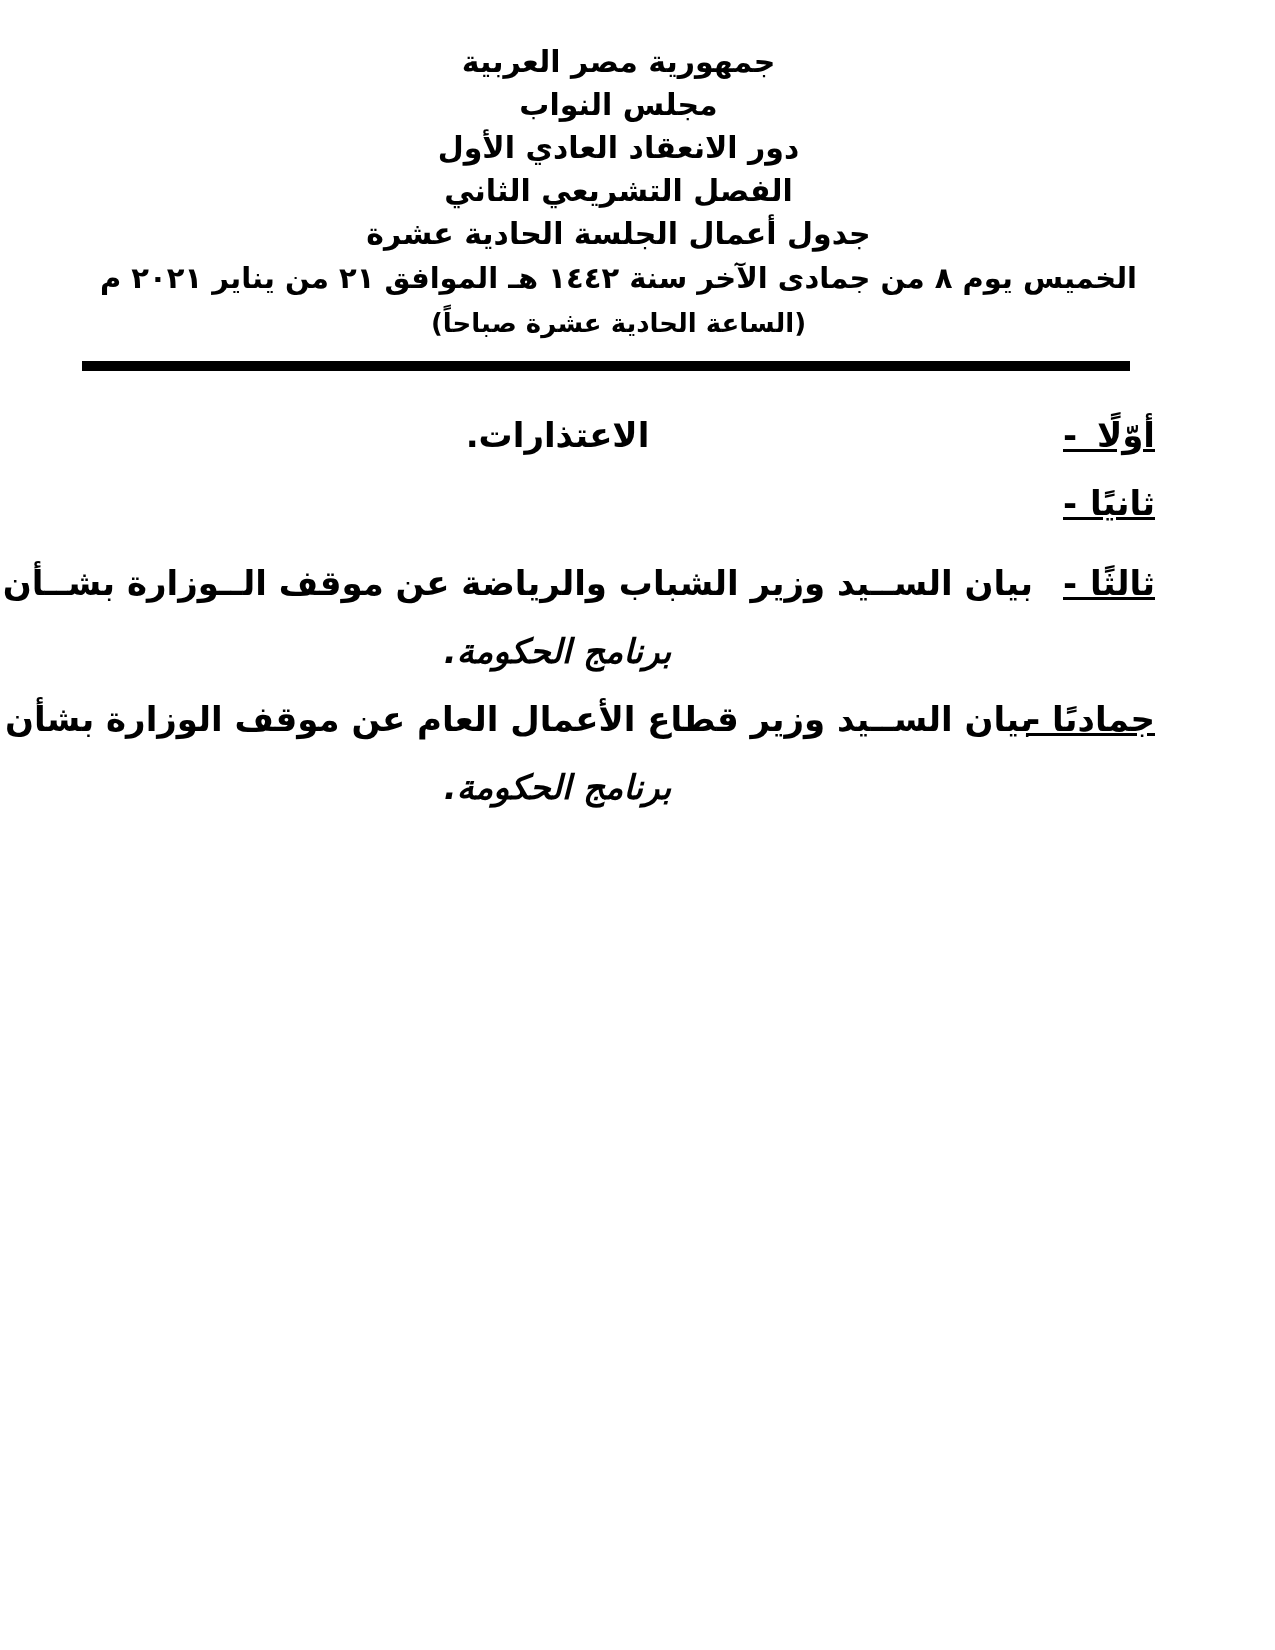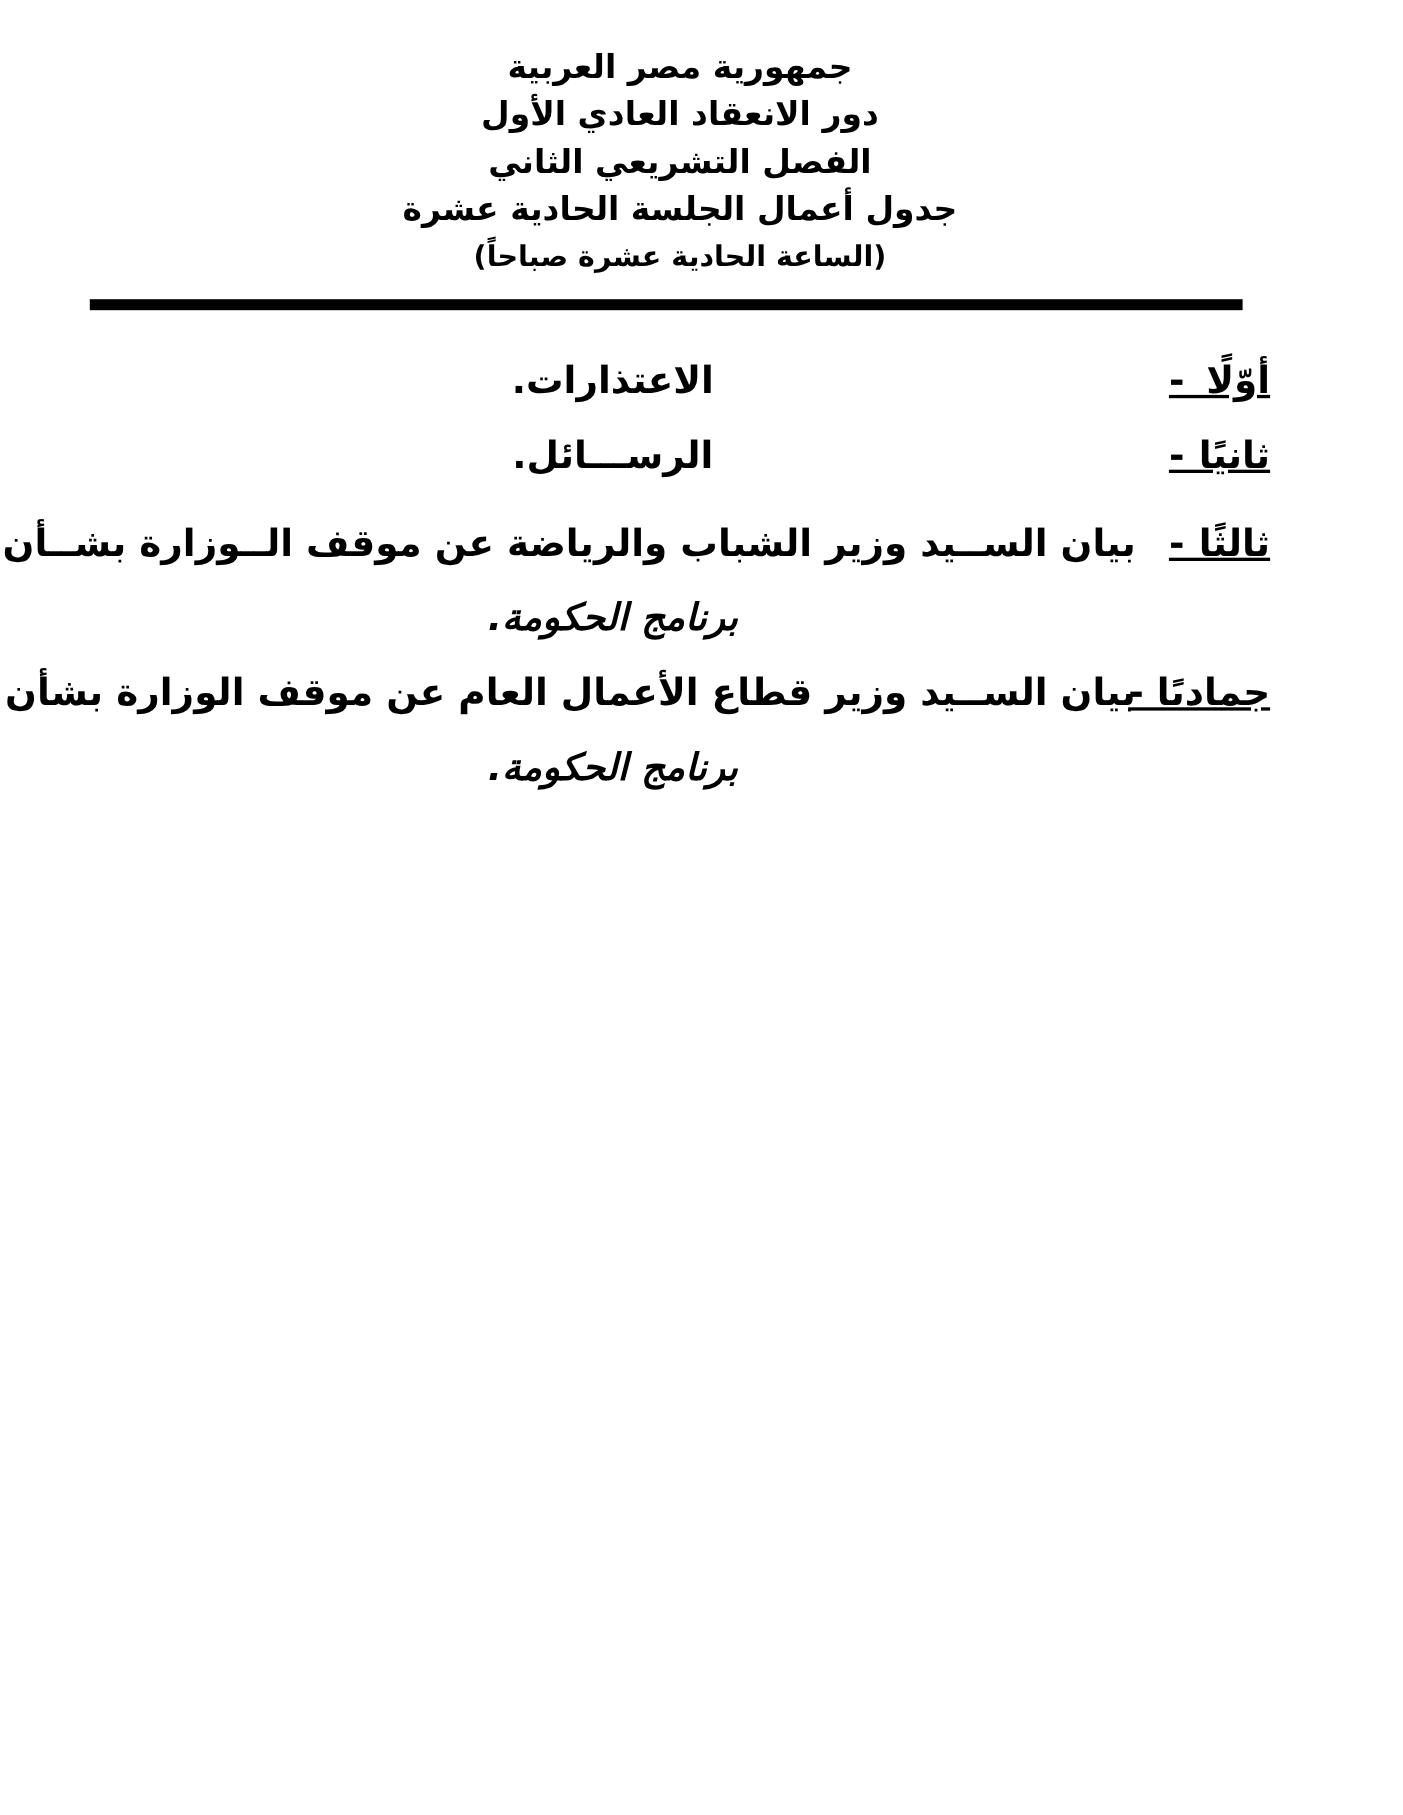--- a/index.html
+++ b/index.html
@@ -78,42 +78,41 @@
     font-style: italic;
   }
 </style>
 </head>
 <body>
 
 <div class="page">
 
   <header class="doc-header">
     <div class="h-line">جمهورية مصر العربية</div>
+    <div class="h-line">مجلس النواب</div>
     <div class="h-line">دور الانعقاد العادي الأول</div>
     <div class="h-line">الفصل التشريعي الثاني</div>
     <div class="h-line">جدول أعمال الجلسة الحادية عشرة</div>
+    <div class="h-line date">الخميس يوم ٨ من جمادى الآخر سنة ١٤٤٢ هـ الموافق ٢١ من يناير ٢٠٢١ م</div>
     <div class="h-line time">(الساعة الحادية عشرة صباحاً)</div>
   </header>
 
   <div class="rule"></div>
 
   <main class="agenda">
 
     <div class="item">
       <span class="marker">أوّلًا -</span>
       <div class="body">
         <div class="bline-single">الاعتذارات.</div>
       </div>
     </div>
 
     <div class="item">
       <span class="marker">ثانيًا -</span>
-      <div class="body">
-        <div class="bline-single">الرســـائل.</div>
-      </div>
     </div>
 
     <div class="item third">
       <span class="marker">ثالثًا -</span>
       <div class="body">
         <div class="bline1">بيان الســيد وزير الشباب والرياضة عن موقف الــوزارة بشــأن تنفيــذ</div>
         <div class="bline2">برنامج الحكومة.</div>
       </div>
     </div>
 

